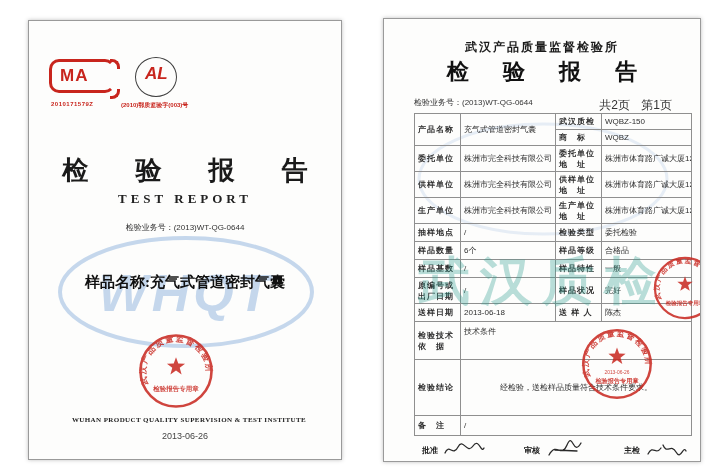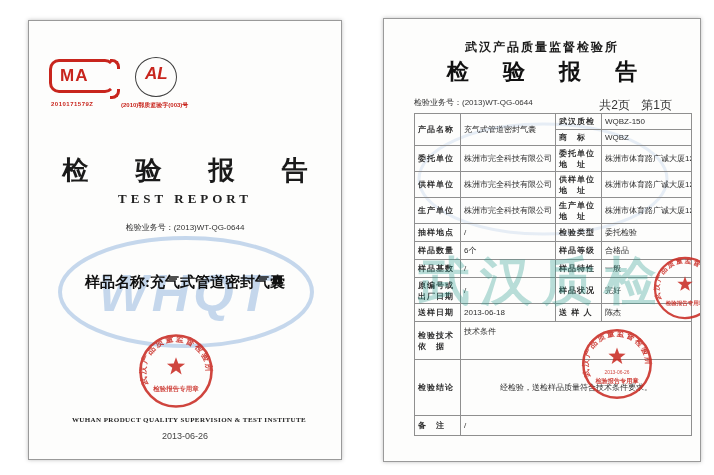--- a/index.html
+++ b/index.html
@@ -204,20 +204,40 @@
       </tr>
       <tr class="h20">
         <td class="lab">备　注</td>
         <td class="val" colspan="3">/</td>
       </tr>
     </tbody>
       </table>
 
     <div class="abs wm-teal">武汉质检</div>
 
+    <div class="abs signrow">
+      <div class="signgrp" style="left:8px;">
+        <span class="slabel">批准</span>
+        <svg class="sig-svg" width="46" height="22" viewBox="0 0 46 22">
+          <path d="M4,14 C8,4 12,18 17,8 S26,16 32,7 S40,15 43,9" fill="none" stroke="#2a2a2a" stroke-width="1.3" stroke-linecap="round"></path>
+        </svg>
+      </div>
+      <div class="signgrp" style="left:110px;">
+        <span class="slabel">审核</span>
+        <svg class="sig-svg" width="46" height="22" viewBox="0 0 46 22">
+          <path d="M6,16 C14,2 18,20 24,6 S30,18 38,4 M12,11 L34,12" fill="none" stroke="#2a2a2a" stroke-width="1.3" stroke-linecap="round"></path>
+        </svg>
+      </div>
+      <div class="signgrp" style="left:210px;">
+        <span class="slabel">主检</span>
+        <svg class="sig-svg" width="46" height="22" viewBox="0 0 46 22">
+          <path d="M5,15 C10,5 13,17 18,9 M20,6 C24,16 28,4 33,13 S40,6 43,12" fill="none" stroke="#2a2a2a" stroke-width="1.3" stroke-linecap="round"></path>
+        </svg>
+      </div>
+    </div>
 
     <svg class="abs stamp" style="left:268px; top:236px;" width="66" height="66" viewBox="0 0 90 90">
       <defs>
           <path id="arcB" d="M 13,60 A 35,35 0 1 1 77,60" fill="none"></path>
         </defs>
       <circle cx="45" cy="45" r="41" fill="none" stroke="#c8251d" stroke-width="3"></circle>
       <g transform="translate(45,40)">
         <polygon points="0,-11 2.64,-3.64 10.46,-3.4 4.28,1.39 6.47,8.9 0,4.5 -6.47,8.9 -4.28,1.39 -10.46,-3.4 -2.64,-3.64" fill="#c8251d"></polygon>
       </g>
       <text font-size="9.5" fill="#c8251d" font-weight="bold" letter-spacing="2">

